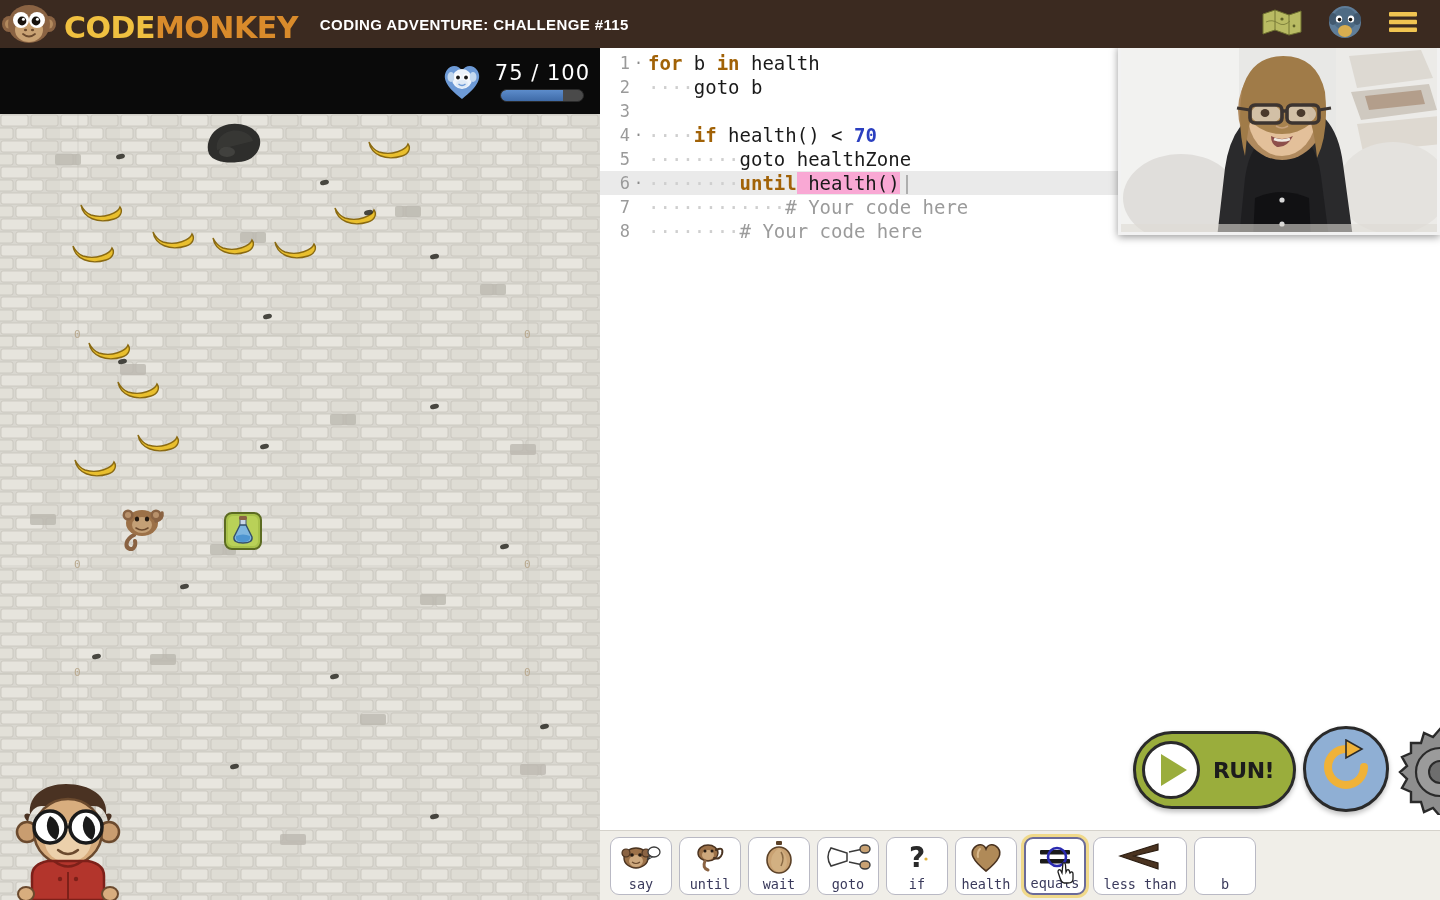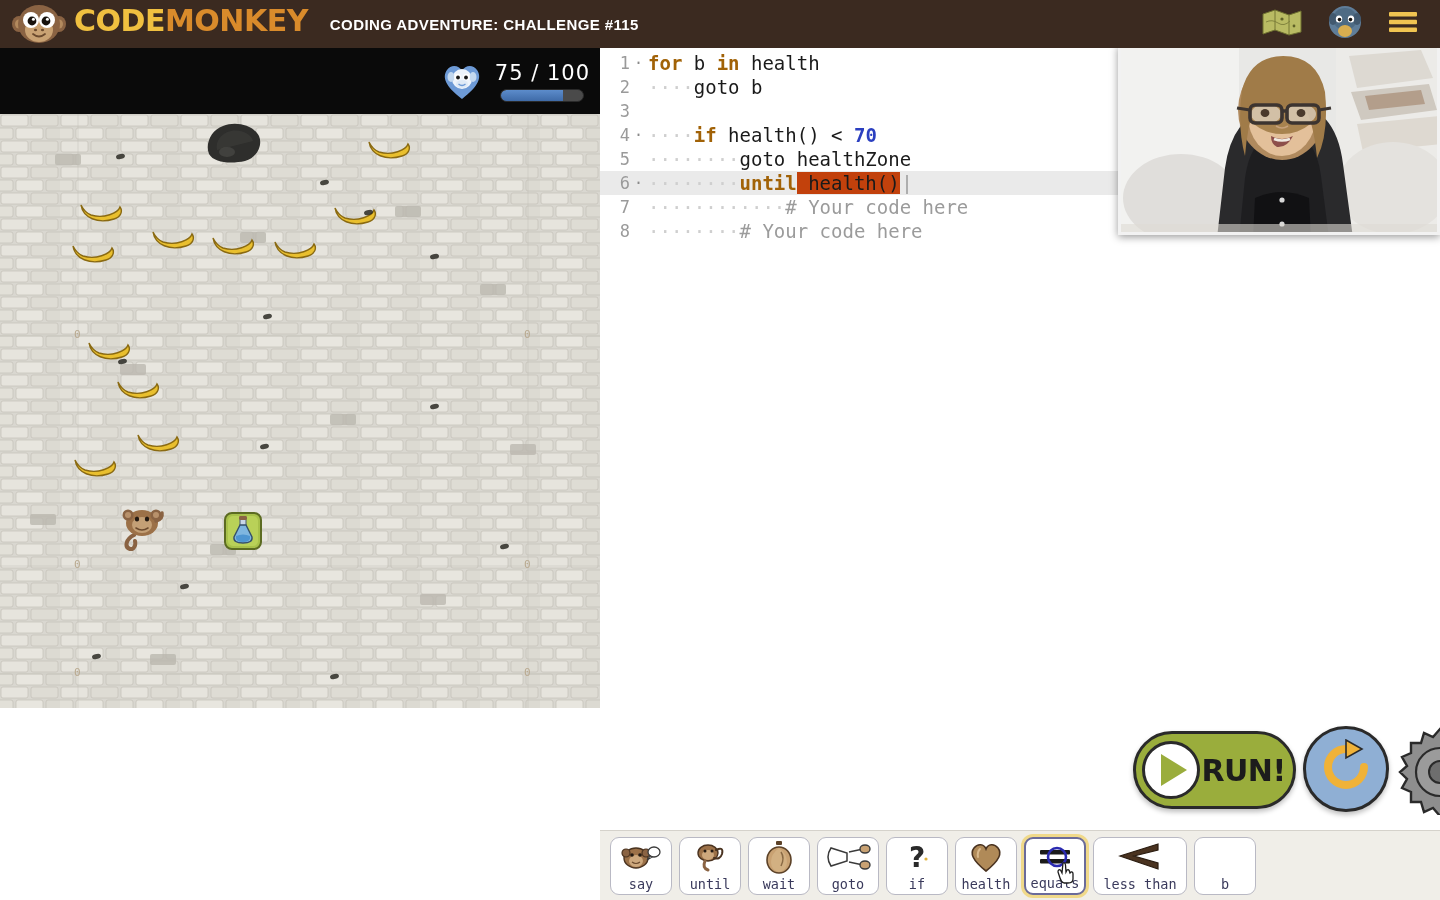--- a/index.html
+++ b/index.html
@@ -12,21 +12,21 @@
   }
   #app { position: relative; width: 1440px; height: 900px; }
 
   
   .topbar {
     position: absolute; left: 0; top: 0; width: 1440px; height: 48px;
     background: #3b2a20;
     display: flex; align-items: center;
     z-index: 40;
   }
-  .logo-wrap { display: flex; align-items: flex-start; padding-left: 10px; }
+  .logo-wrap { display: flex; align-items: flex-end; }
   .logo-monkey { width: 58px; height: 42px; position: relative; }
   .logo-text {
     margin-left: 6px;
     font-family: "DejaVu Sans", sans-serif;
     font-weight: 700; font-size: 30px; letter-spacing: -0.5px;
   }
   .logo-text .c1 { color: #f0c040; }
   .logo-text .c2 { color: #d98b2b; }
   .challenge-title {
     margin-left: 22px;
@@ -35,21 +35,21 @@
     font-family: "Liberation Sans", sans-serif;
   }
   .topbar-right {
     margin-left: auto; display: flex; align-items: center; gap: 26px;
     padding-right: 22px;
   }
   .tb-icon { cursor: pointer; display: block; }
 
   
   .game-panel {
-    position: absolute; left: 0; top: 48px; width: 600px; height: 660px;
+    position: absolute; left: 0; top: 48px; width: 600px; height: 852px;
     overflow: hidden; background: #000;
   }
   .game-hud {
     position: absolute; left: 0; top: 0; width: 600px; height: 66px;
     background: #0a0a0a; z-index: 6;
     display: flex; align-items: center; justify-content: flex-end;
     padding-right: 10px;
   }
   .hud-group { display: flex; align-items: center; gap: 12px; }
   .hud-heart { width: 42px; height: 40px; position: relative; }
@@ -101,21 +101,21 @@
   .code-txt { padding-left: 4px; }
   .kw  { color: #a16207; font-weight: 700; }
   .num { color: #2b3fc0; font-weight: 700; }
   .cmt { color: #9b9b9b; }
   .plain { color: #1a1a1a; }
   .indent-dots { color: #cfcfcf; }
   .caret {
     display: inline-block; width: 2px; height: 19px;
     background: #aeaeae; vertical-align: middle; margin-left: 6px;
   }
-  .sel-token { background: #c2410c; }
+  .sel-token { background: #f9a8d4; }
   .editor-scrollbar {
     position: absolute; right: 2px; top: 4px; width: 9px; height: 178px;
     background: #9b9b9b; border-radius: 5px;
   }
 
   
   .video-overlay {
     position: absolute; left: 1118px; top: 45px; width: 322px; height: 190px;
     background: #111; border: 3px solid #f2f2f2; overflow: hidden; z-index: 30;
     box-shadow: 0 2px 8px rgba(0,0,0,.4);
@@ -152,21 +152,21 @@
     width: 58px; height: 58px; border-radius: 50%; background: #fff;
     border: 3px solid #2a2a2a; margin-left: 6px; flex: none;
     display: flex; align-items: center; justify-content: center;
   }
   .run-tri {
     width: 0; height: 0; margin-left: 5px;
     border-left: 26px solid #9aad3c;
     border-top: 16px solid transparent; border-bottom: 16px solid transparent;
   }
   .run-label {
-    flex: 1; text-align: center; color: #1c1c1c; font-size: 30px; font-weight: 700;
+    flex: 1; text-align: center; color: #1c1c1c; font-size: 22px; font-weight: 700;
     font-family: "DejaVu Sans", sans-serif; letter-spacing: -0.5px; padding-right: 6px;
   }
   .reset-btn {
     position: absolute; left: 1303px; top: 726px; width: 86px; height: 86px;
     border-radius: 50%; background: #8fafd4; border: 3px solid #2a2a2a;
     z-index: 25; cursor: pointer; display: flex; align-items: center; justify-content: center;
     box-shadow: 0 3px 5px rgba(0,0,0,.25);
   }
   .gear-btn {
     position: absolute; left: 1396px; top: 727px; width: 88px; height: 88px;

